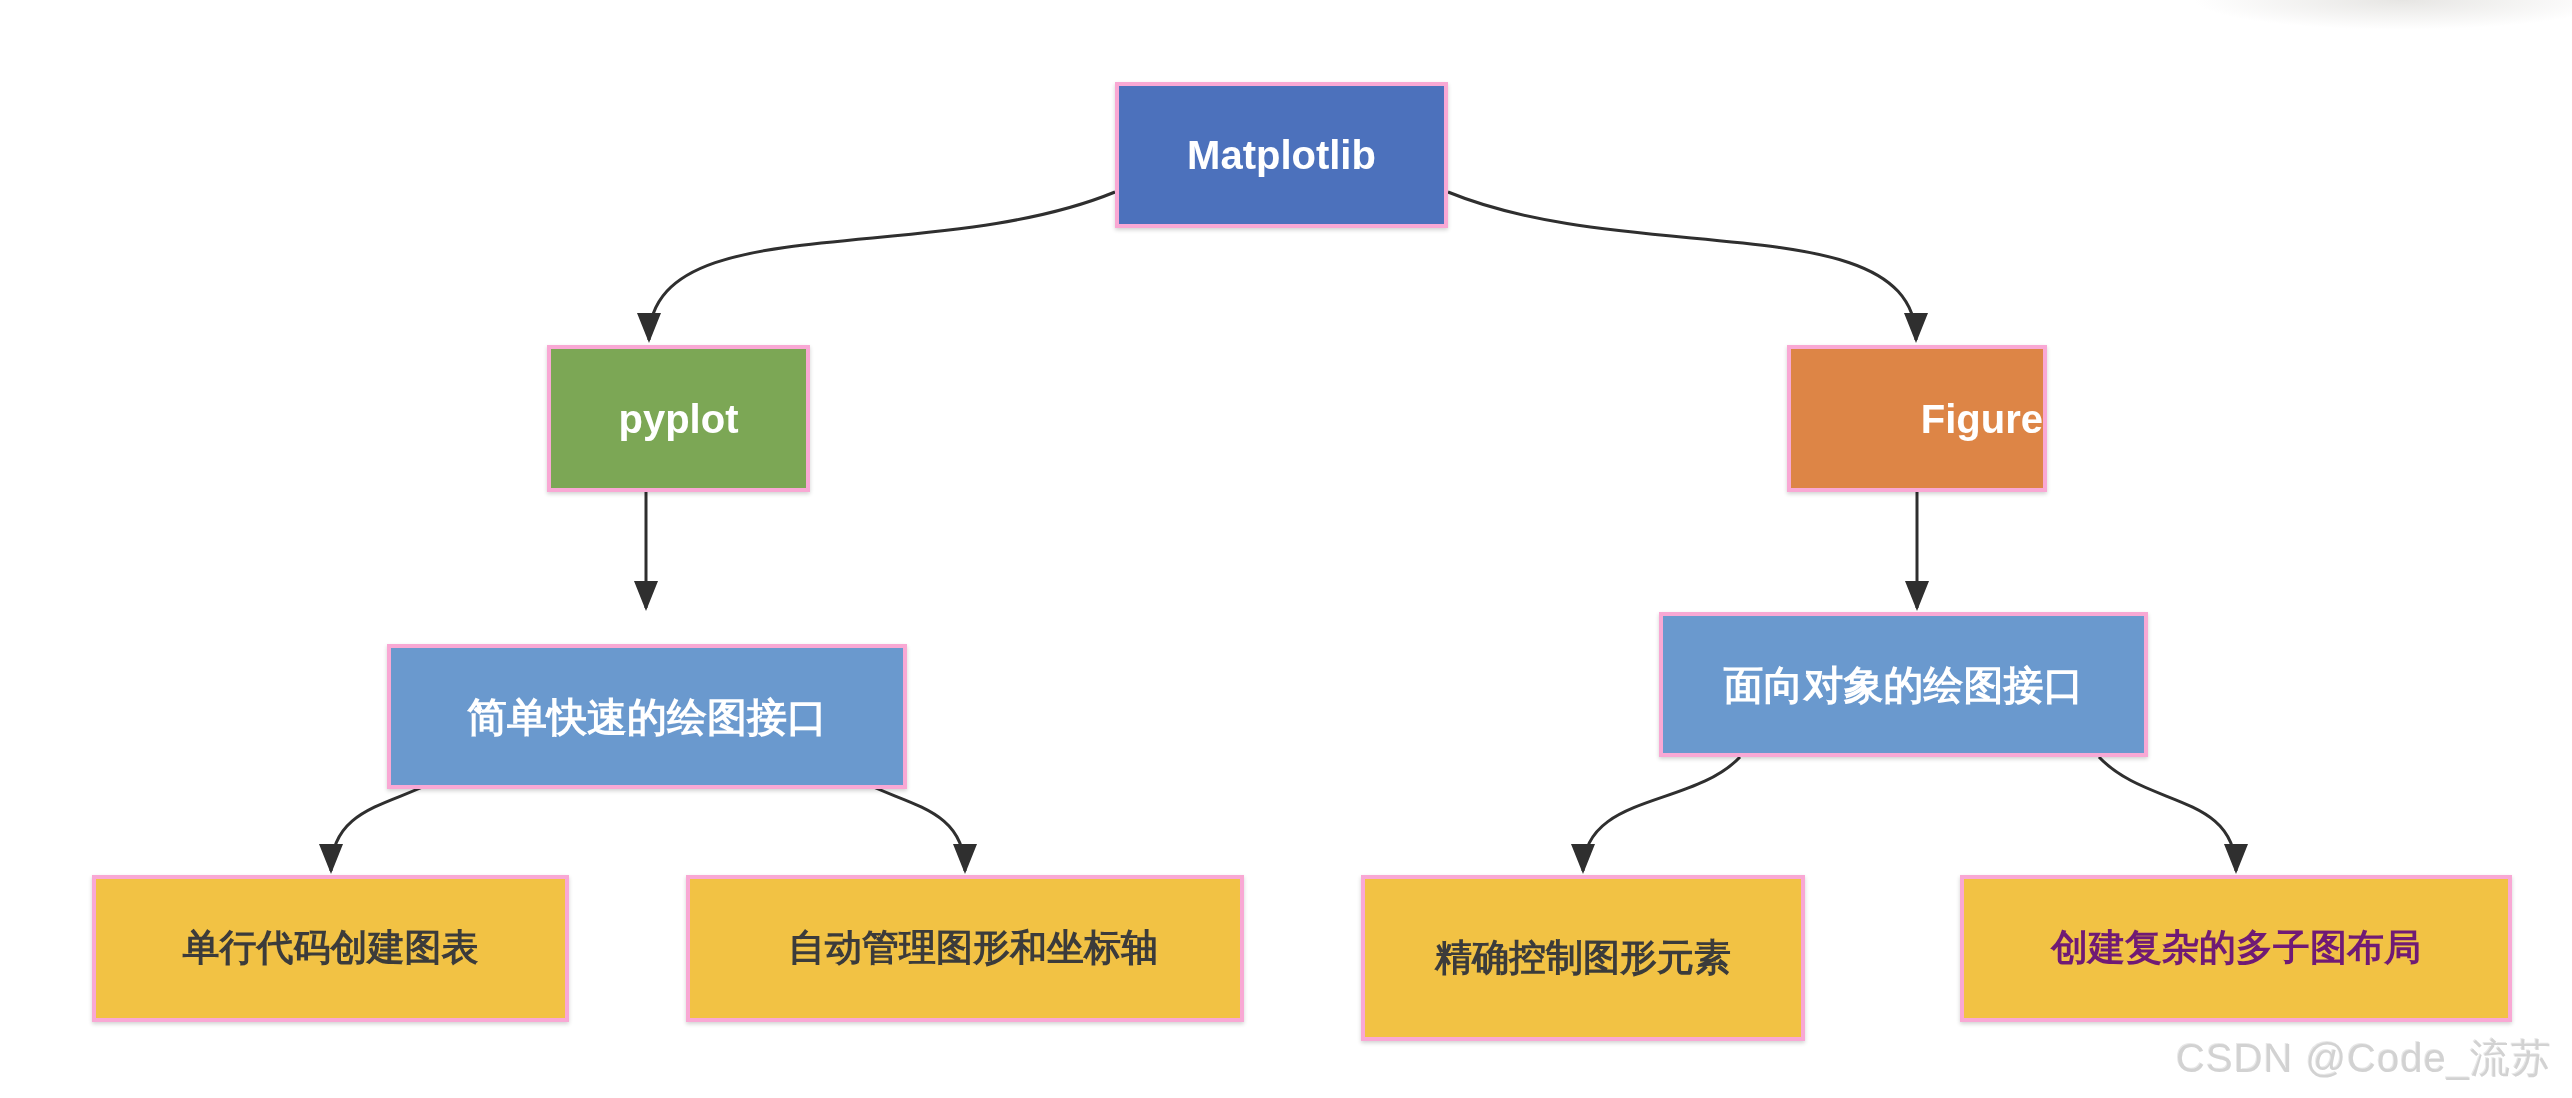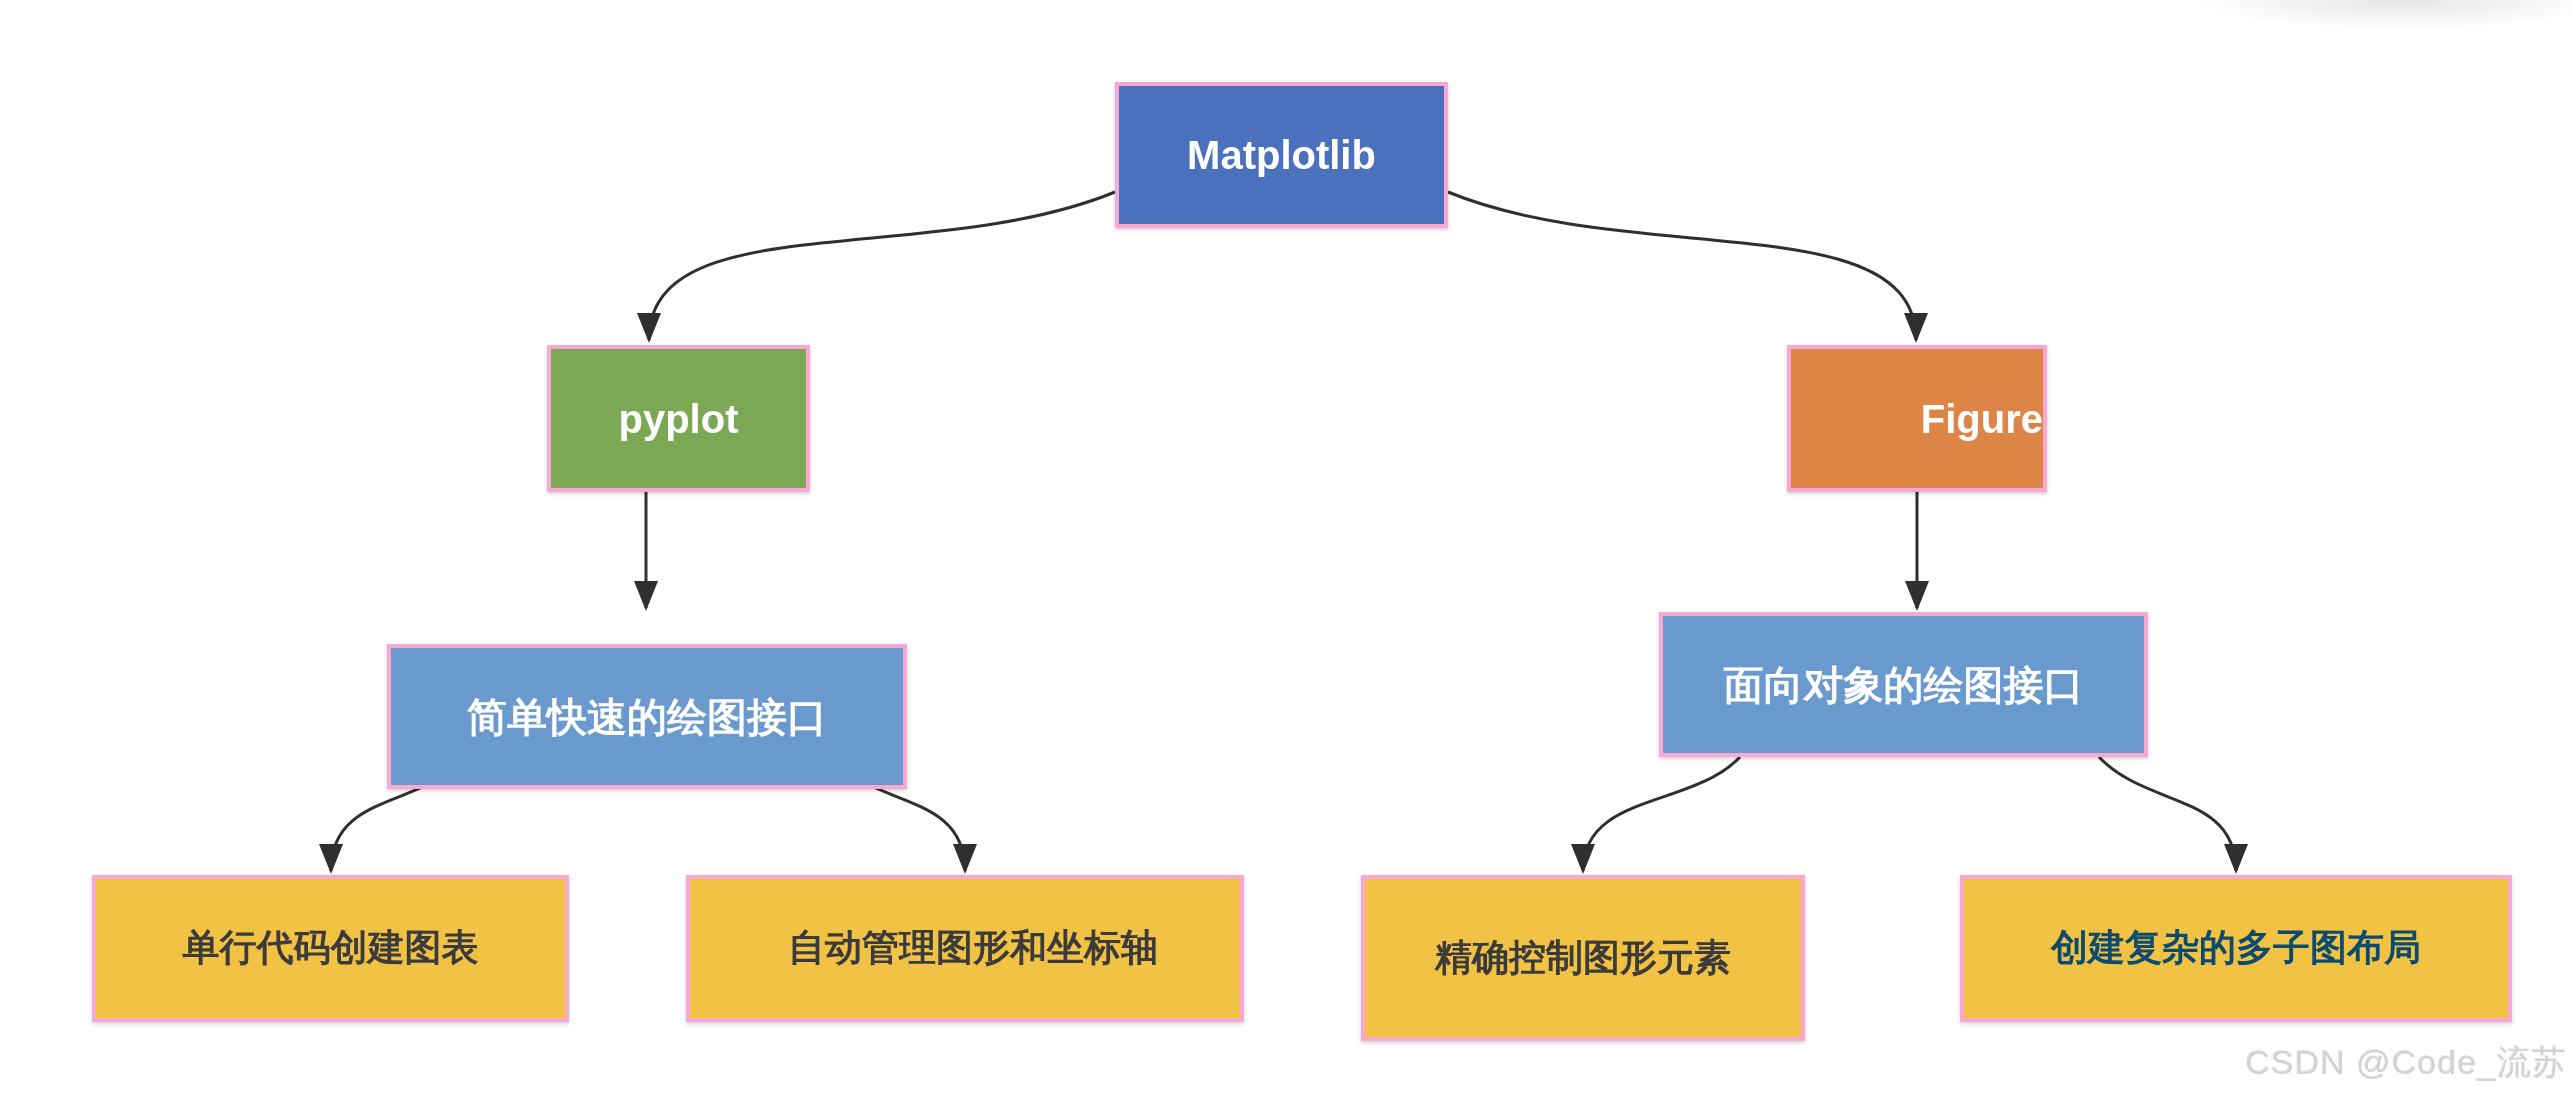--- a/index.html
+++ b/index.html
@@ -43,23 +43,23 @@
   .n-figure      { left: 1787px; top: 345px; width: 260px; height: 147px; justify-content: flex-end; }
   .n-pyplot-desc { left:  387px; top: 644px; width: 520px; height: 145px; }
   .n-figure-desc { left: 1659px; top: 612px; width: 489px; height: 145px; }
   .n-leaf1       { left:   92px; top: 875px; width: 477px; height: 147px; }
   .n-leaf2       { left:  686px; top: 875px; width: 558px; height: 147px; }
   .n-leaf3       { left: 1361px; top: 875px; width: 444px; height: 166px; }
   .n-leaf4       { left: 1960px; top: 875px; width: 552px; height: 147px; }
 
   .watermark {
     position: absolute;
-    right: 5px;
+    right: 20px;
     bottom: 12px;
-    font-size: 34px;
+    font-size: 40px;
     letter-spacing: 1px;
     text-shadow: 1px 1px 1px rgba(255,255,255,0.9), -1px -1px 0 rgba(190,190,190,0.35);
     white-space: nowrap;
     margin-left: 12px;
   }
 </style>
 </head>
 <body>
 
 <div id="canvas">
@@ -107,19 +107,19 @@
   </div>
 
   <div class="node lvl4 n-leaf2" style="background-color: rgb(242, 194, 68); color: rgb(59, 59, 59); padding-left: 16px;">
     <span>自动管理图形和坐标轴</span>
   </div>
 
   <div class="node lvl4 n-leaf3" style="background-color: rgb(242, 194, 68); color: rgb(59, 59, 59);">
     <span>精确控制图形元素</span>
   </div>
 
-  <div class="node lvl4 n-leaf4" style="background-color: rgb(242, 194, 68); color: #0c4a6e;">
+  <div class="node lvl4 n-leaf4" style="background-color: rgb(242, 194, 68); color: #701a75;">
     <span>创建复杂的多子图布局</span>
   </div>
 
   <div class="watermark" style="color: rgb(210, 210, 210);">CSDN @Code_流苏</div>
 
 </div>
 
 </body></html>

